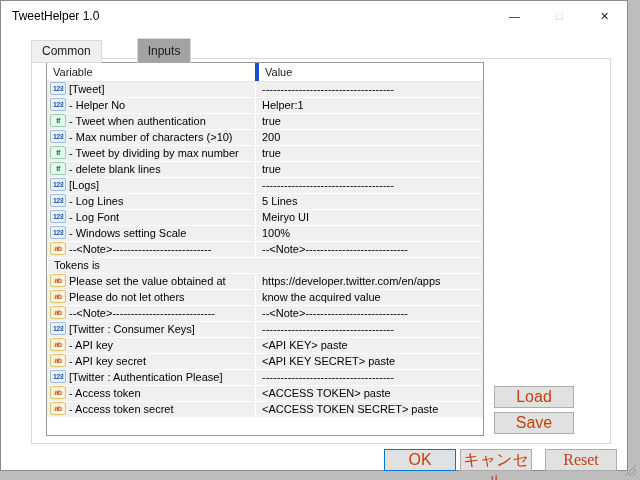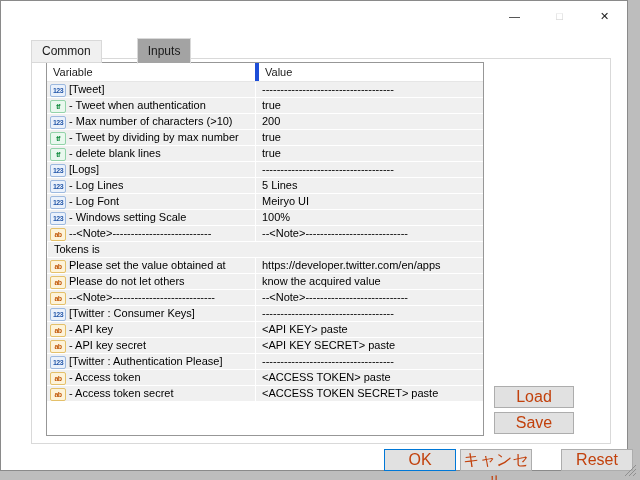--- a/index.html
+++ b/index.html
@@ -59,21 +59,21 @@
     background:#ffffff;
     font-size:11px; color:#000;
     overflow:hidden;
   }
   .thead { display:flex; height:18px; line-height:18px; background:#ffffff; border-bottom:1px solid #e6e6e6; }
   .th { box-sizing:border-box; color:#1a1a1a; }
   .th.var { width:208px; padding-left:6px; }
   .th.val { flex:1; padding-left:6px; border-left:4px solid #1d4ed8; }
   .row { display:flex; height:15px; line-height:15px; background:#f0f0f0; border-bottom:1px solid #ffffff; }
   .cell { box-sizing:border-box; overflow:hidden; white-space:nowrap; }
-  .cell.var { width:208px; display:flex; align-items:flex-end; gap:3px; padding-left:3px; }
+  .cell.var { width:208px; display:flex; align-items:flex-start; gap:3px; padding-left:3px; }
   .cell.val { flex:1; padding-left:6px; border-left:1px solid #ffffff; }
   .var-text { overflow:hidden; white-space:nowrap; }
   .icon {
     flex:0 0 auto; width:14px; height:11px;
     font-size:7px; line-height:11px; text-align:center;
     font-weight:bold; letter-spacing:-0.5px;
     border-radius:2px; box-sizing:content-box;
   }
   .icon-int  { color:#2457a8; background:#eaf1fb; border:1px solid #9db9df; }
   .icon-bool { color:#0f8a3c; background:#e9f8ee; border:1px solid #93d3a9; }
@@ -86,30 +86,31 @@
     border:1px solid #adadad;
     box-sizing:border-box;
     padding:0;
   }
   .side-btn { position:absolute; left:462px; width:80px; height:22px; }
   .side-btn.load { top:327px; }
   .side-btn.save { top:353px; }
   .bottom-btn { position:absolute; top:448px; width:72px; height:22px; }
   .bottom-btn.ok { left:383px; border:1px solid #0078d7; }
   .bottom-btn.cancel { left:459px; }
-  .bottom-btn.reset { left:560px; }
+  .bottom-btn.reset { left:544px;font-family:Liberation Serif, serif; }
   
   .grip { position:absolute; right:3px; bottom:3px; width:14px; height:14px; }
 </style>
 </head>
 <body>
 
 <div class="window">
 
   <div class="titlebar">
+    <span class="title">TweetHelper 1.0</span>
     <div class="win-controls">
       <div class="win-btn">—</div>
       <div class="win-btn disabled">□</div>
       <div class="win-btn">✕</div>
     </div>
   </div>
 
   <div class="tabs">
     <div class="tab">Common</div>
     <div class="tab active">Inputs</div>
@@ -124,20 +125,27 @@
       <div class="tbody">
           <div class="row">
     <div class="cell var">
       <span class="icon icon-int">123</span>
       <span class="var-text">[Tweet]</span>
     </div>
     <div class="cell val">------------------------------------</div>
   </div>
           <div class="row">
     <div class="cell var">
+      <span class="icon icon-int">123</span>
+      <span class="var-text">- Helper No</span>
+    </div>
+    <div class="cell val">Helper:1</div>
+  </div>
+          <div class="row">
+    <div class="cell var">
       <span class="icon icon-bool">tf</span>
       <span class="var-text">- Tweet when authentication</span>
     </div>
     <div class="cell val">true</div>
   </div>
           <div class="row">
     <div class="cell var">
       <span class="icon icon-int">123</span>
       <span class="var-text">- Max number of characters (&gt;10)</span>
     </div>

